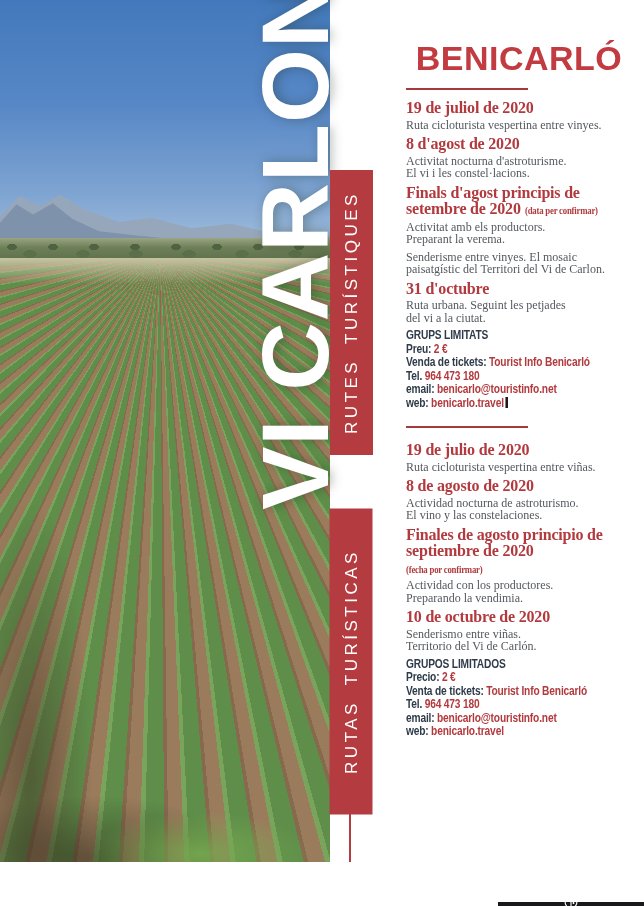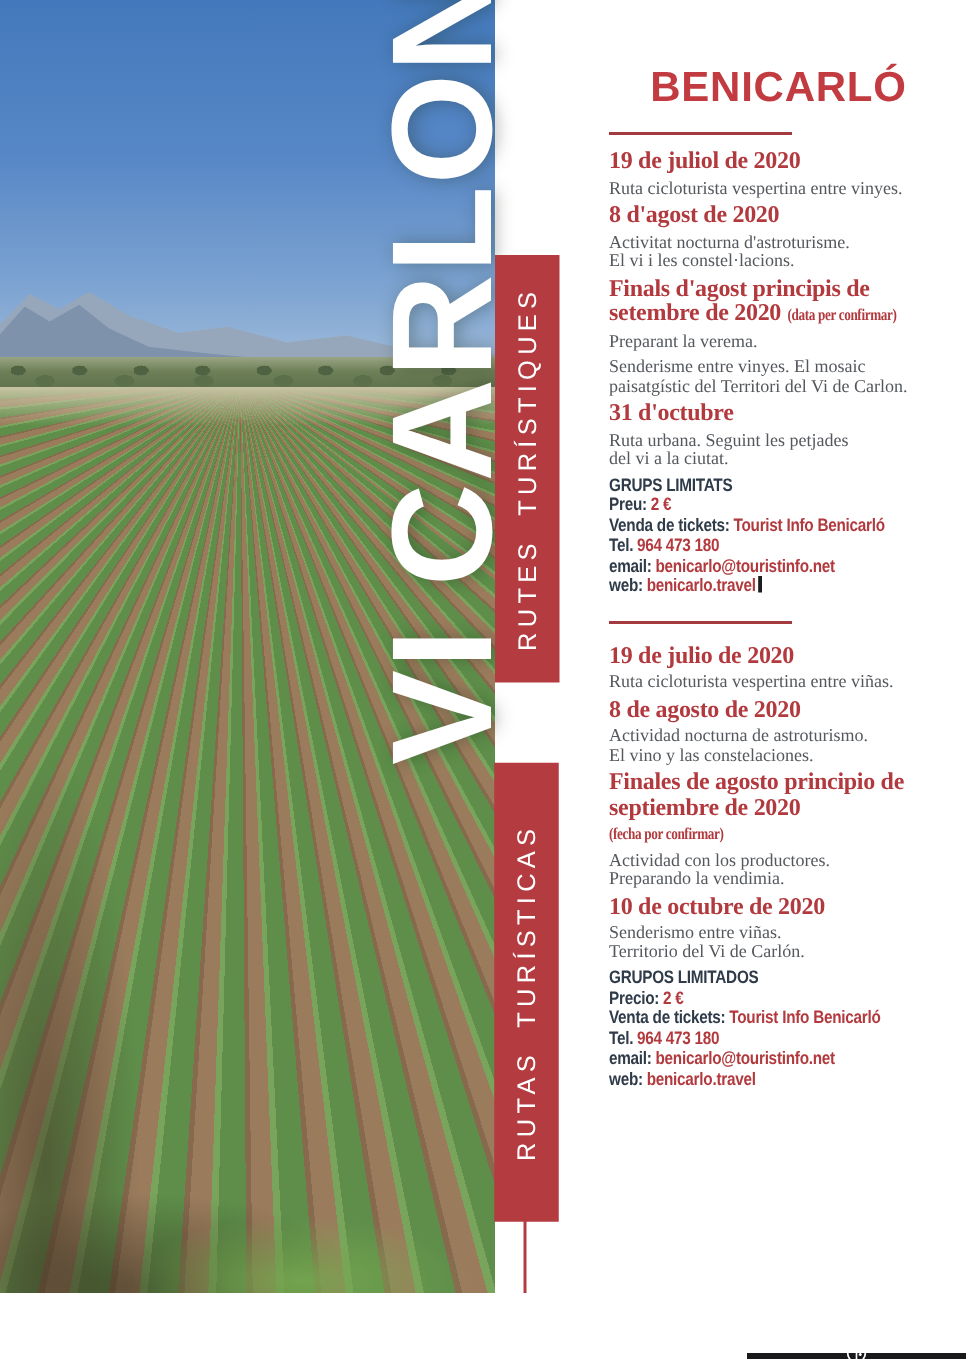--- a/index.html
+++ b/index.html
@@ -43,21 +43,21 @@
     position:absolute;background:#b43b40;color:#ffffff;
     display:flex;align-items:center;justify-content:center;
     font-size:17px;letter-spacing:3.5px;word-spacing:7px;white-space:nowrap;
   }
   .band-rutes{left:209px;top:291px;width:285px;height:43px;transform:rotate(-90deg);}
   .band-rutas{left:198px;top:640px;width:306px;height:43px;transform:rotate(-90deg);}
   .band-tail{position:absolute;left:349px;top:812px;width:2px;height:50px;background:#b43b40;}
 
   
   .right-col{position:absolute;left:406px;top:38px;width:226px;color:#54585d;}
-  .title{margin:0;color:#c23b41;font-size:28px;line-height:40px;font-weight:800;
+  .title{margin:0;color:#c23b41;font-size:34px;line-height:40px;font-weight:800;
     letter-spacing:.5px;text-align:center;white-space:nowrap;}
   .year{color:#c23b41;font-size:44px;line-height:48px;font-weight:800;
     letter-spacing:9px;text-align:center;white-space:nowrap;}
   .rule{width:122px;height:2px;background:#a53a3e;margin:10px 0;}
   .lang-section{margin-top:6px;}
   .event{margin-bottom:5px;font-family:Liberation Serif, serif;}
   .event h3{margin:0;color:#b23a3e;font-size:16px;line-height:16.5px;
     font-weight:800;letter-spacing:-.2px;}
   .event .note{display:inline-block;transform:scaleX(.8);transform-origin:0 70%;
     font-size:11px;font-weight:700;letter-spacing:-.3px;}
@@ -116,20 +116,21 @@
           <div>El vi i les constel·lacions.</div>
         </div>
       </div>
       <div class="event">
         <h3>
           <span>Finals d'agost principis de</span><br>
           <span>setembre de 2020</span>
           <span class="note">(data per confirmar)</span>
         </h3>
         <div class="body">
+          <div>Activitat amb els productors.</div>
           <div>Preparant la verema.</div>
         </div>
       </div>
       <div class="event">
         <div class="body">
           <div>Senderisme entre vinyes. El mosaic</div>
           <div>paisatgístic del Territori del Vi de Carlon.</div>
         </div>
       </div>
       <div class="event">

